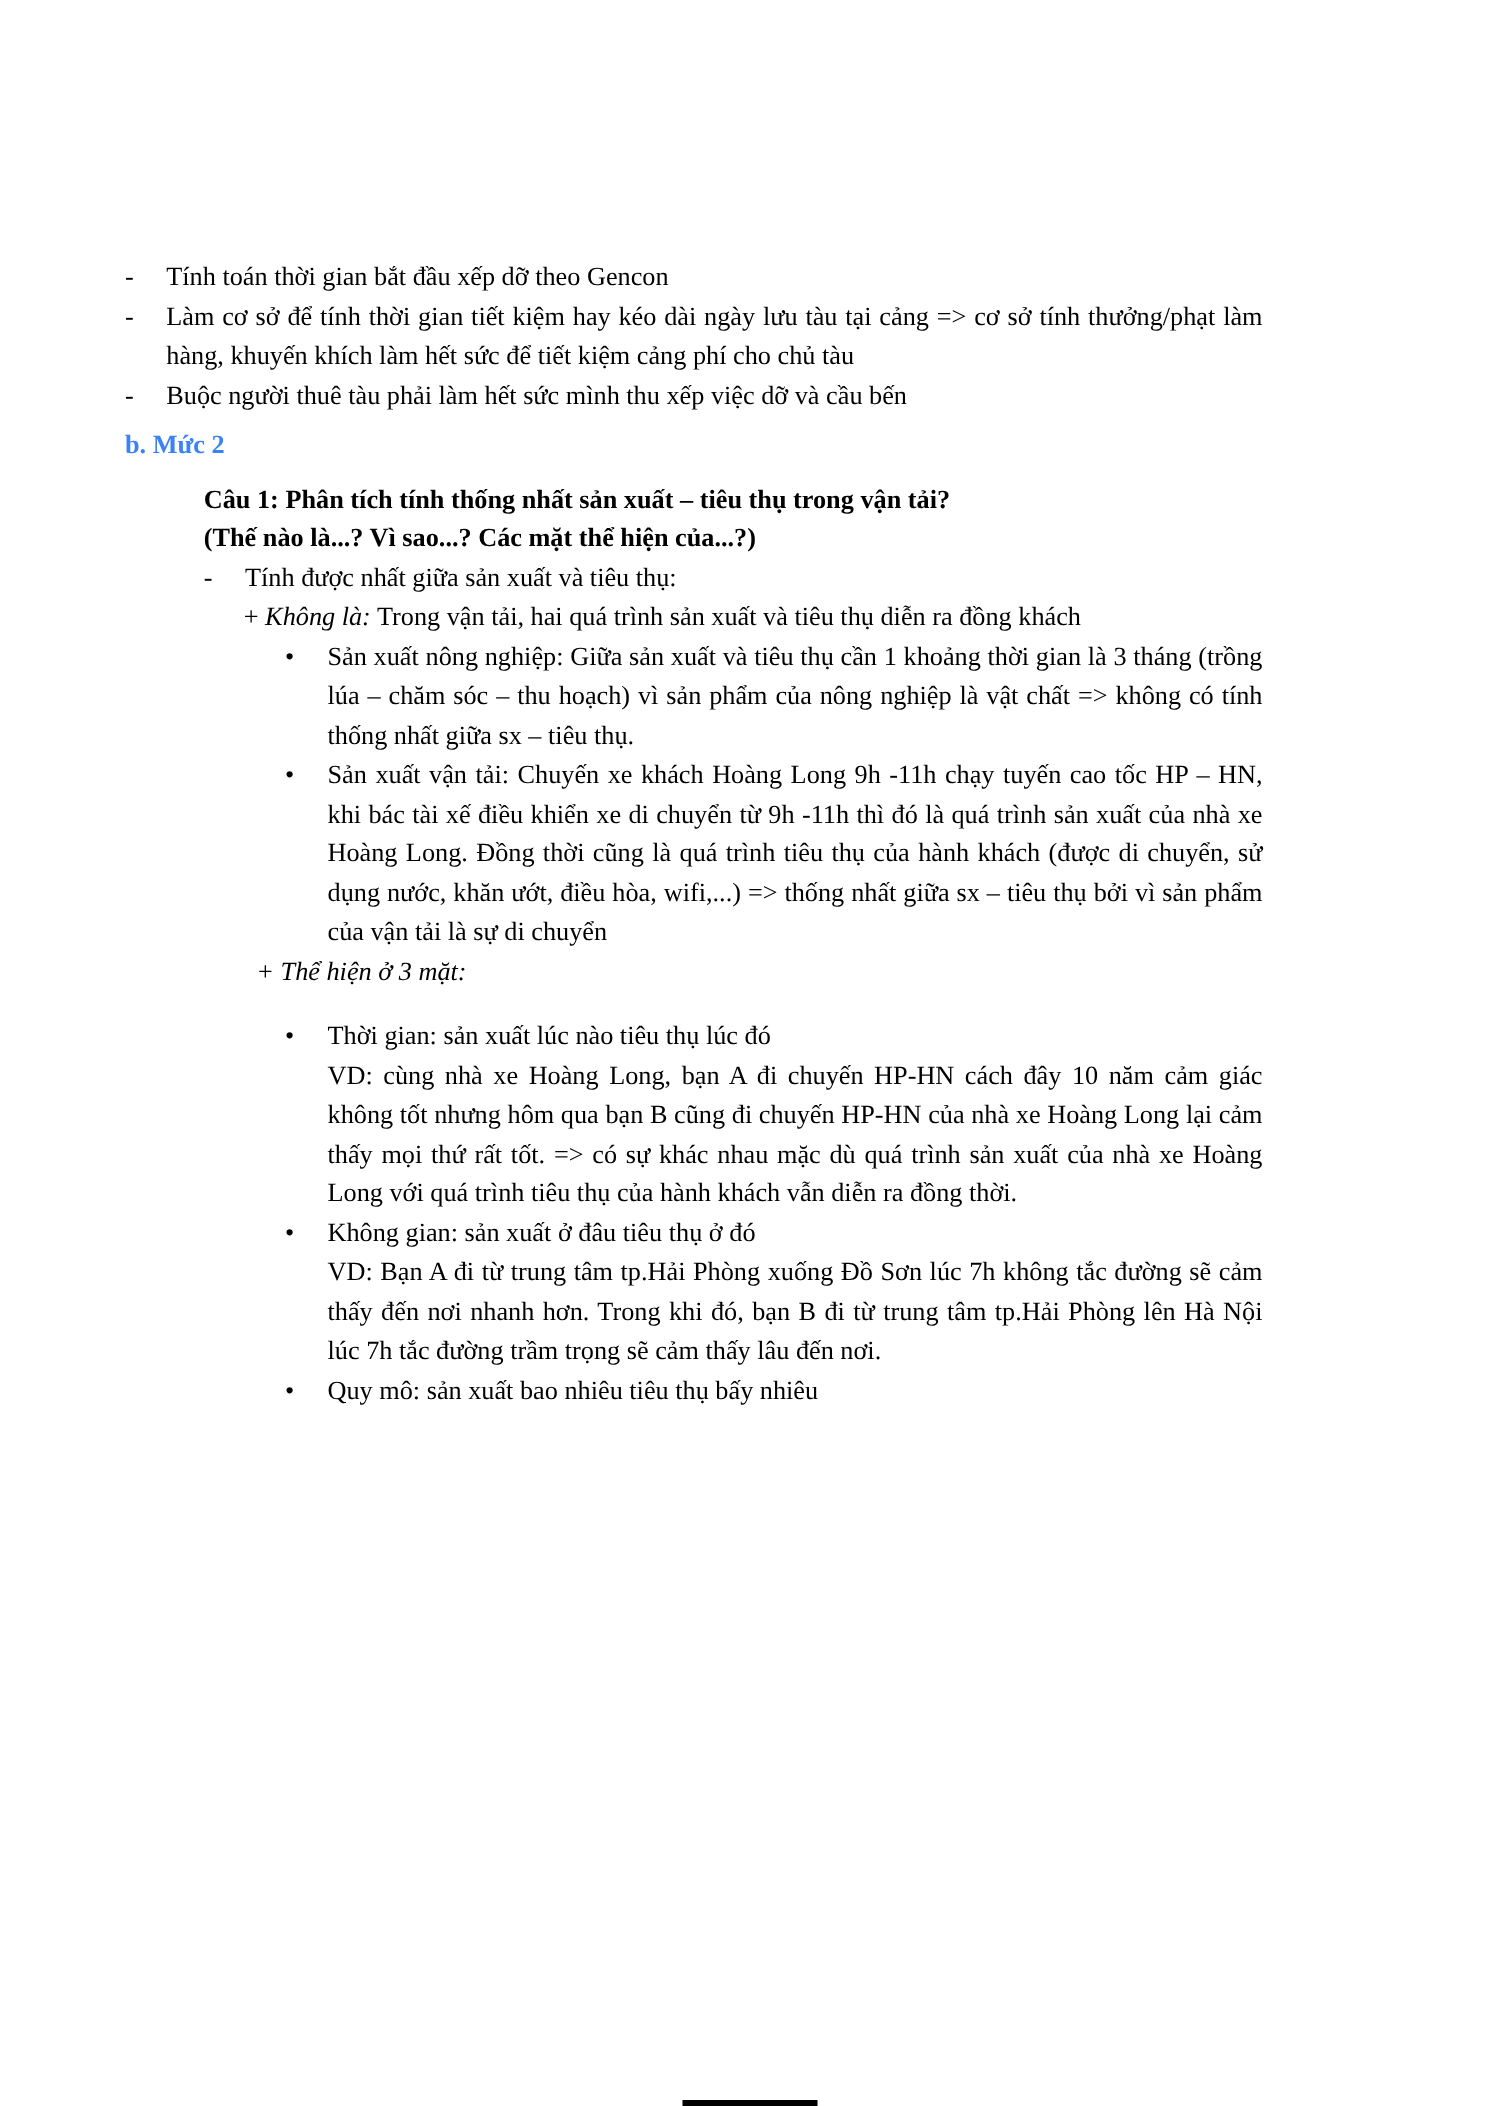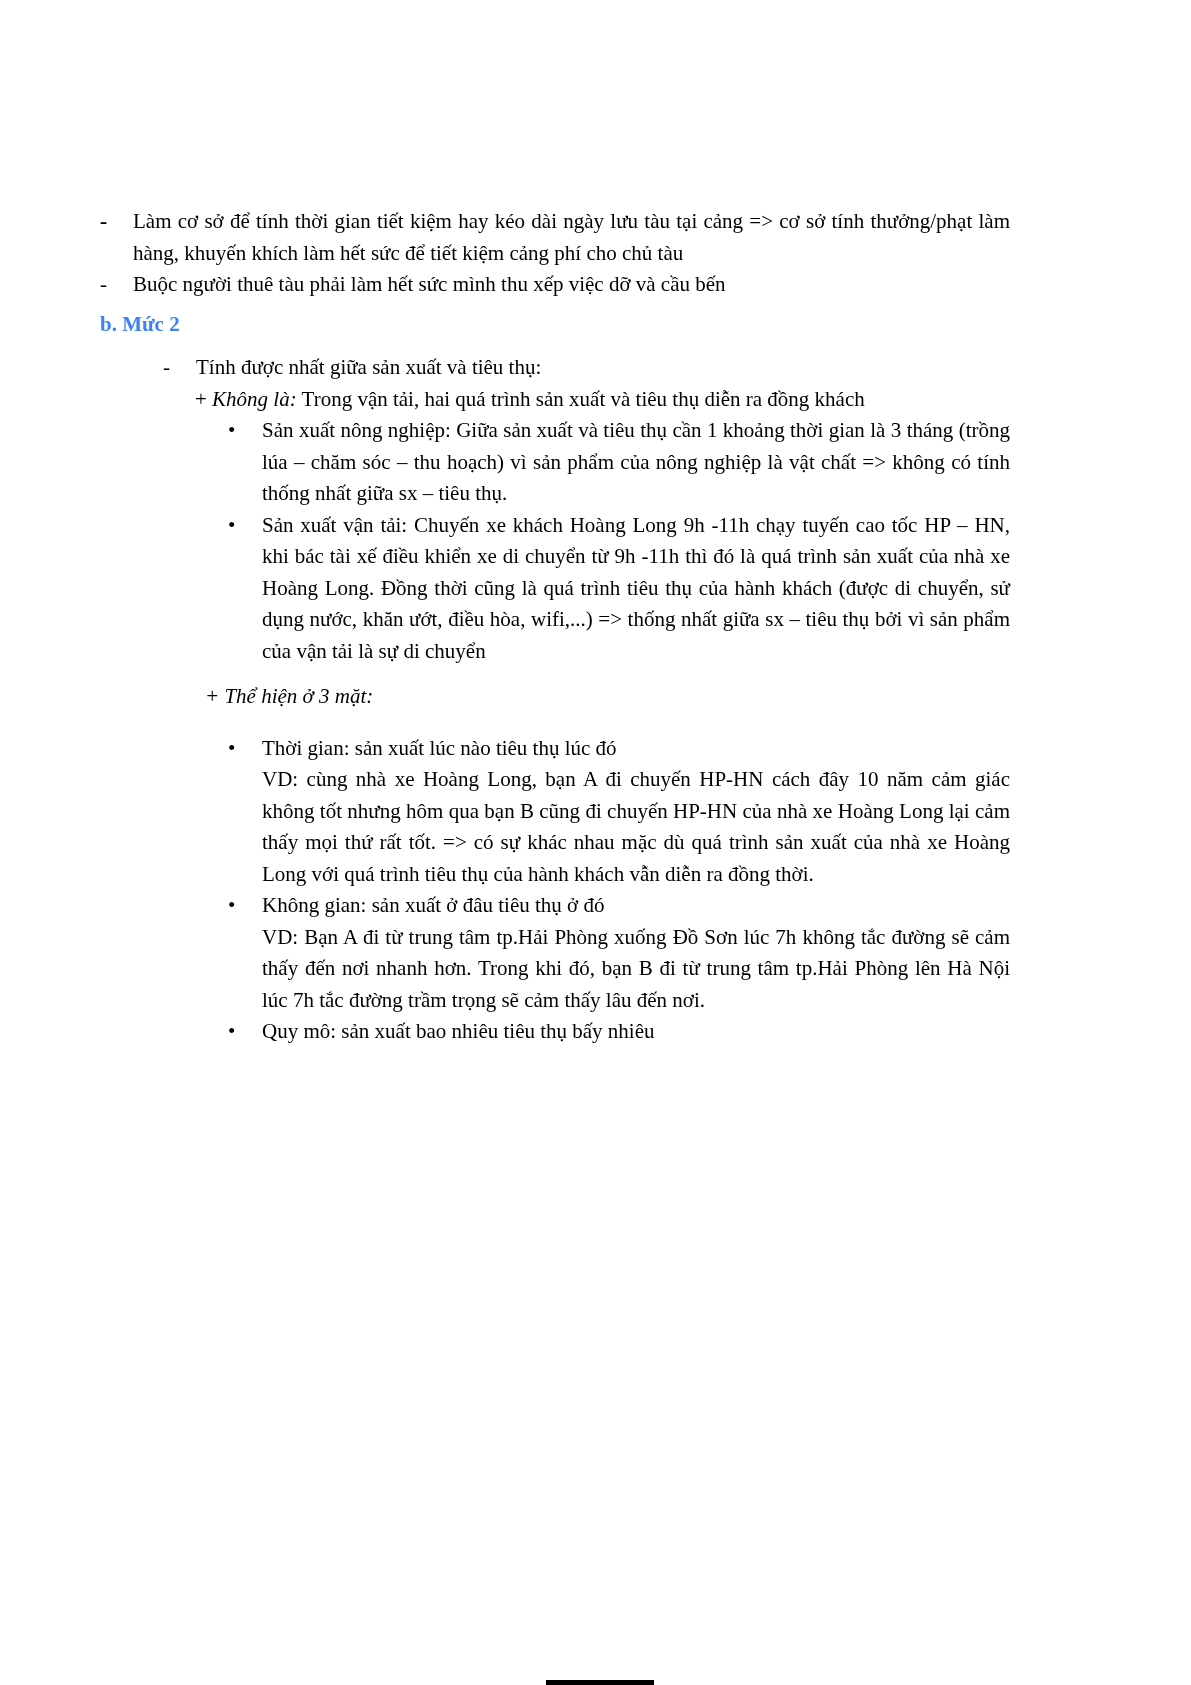--- a/index.html
+++ b/index.html
@@ -50,21 +50,20 @@
     text-align: justify;
   }
   .bullet-item > .bullet-glyph {
     position: absolute;
     left: 0;
     top: 0;
   }
   .aspects-lead {
     margin-left: 105px;
     font-style: italic;
-    margin-top: 14px;
     margin-bottom: 20px;
   }
   .bullet-body { text-align: justify; }
   .bullet-body:empty { display: none; }
   .page-bottom-bar {
     position: absolute;
     left: 546px;
     bottom: 0;
     width: 108px;
     height: 5px;
@@ -72,32 +71,37 @@
   }
 </style>
 </head>
 <body>
 
 <div class="page">
   <div class="content">
 
     <div class="para hang">
       <span class="marker">-</span>
+      <span>Tính toán thời gian bắt đầu xếp dỡ theo Gencon</span>
     </div>
     <div class="para hang">
       <span class="marker">-</span>
       <span>Làm cơ sở để tính thời gian tiết kiệm hay kéo dài ngày lưu tàu tại cảng =&gt; cơ sở tính thưởng/phạt làm hàng, khuyến khích làm hết sức để tiết kiệm cảng phí cho chủ tàu</span>
     </div>
     <div class="para hang">
       <span class="marker">-</span>
       <span>Buộc người thuê tàu phải làm hết sức mình thu xếp việc dỡ và cầu bến</span>
     </div>
 
     <div class="section-heading">b. Mức 2</div>
 
+    <div class="q-block">
+      <div class="q-title">Câu 1: Phân tích tính thống nhất sản xuất – tiêu thụ trong vận tải?</div>
+      <div class="q-subtitle">(Thế nào là...? Vì sao...? Các mặt thể hiện của...?)</div>
+    </div>
 
     <div class="para hang dash2">
       <span class="marker">-</span>
       <span>Tính được nhất giữa sản xuất và tiêu thụ:</span>
     </div>
 
     <div class="para plus-item">
       <span>+</span>
       <span class="lead-italic">Không là:</span><span> Trong vận tải, hai quá trình sản xuất và tiêu thụ diễn ra đồng khách</span>
     </div>

